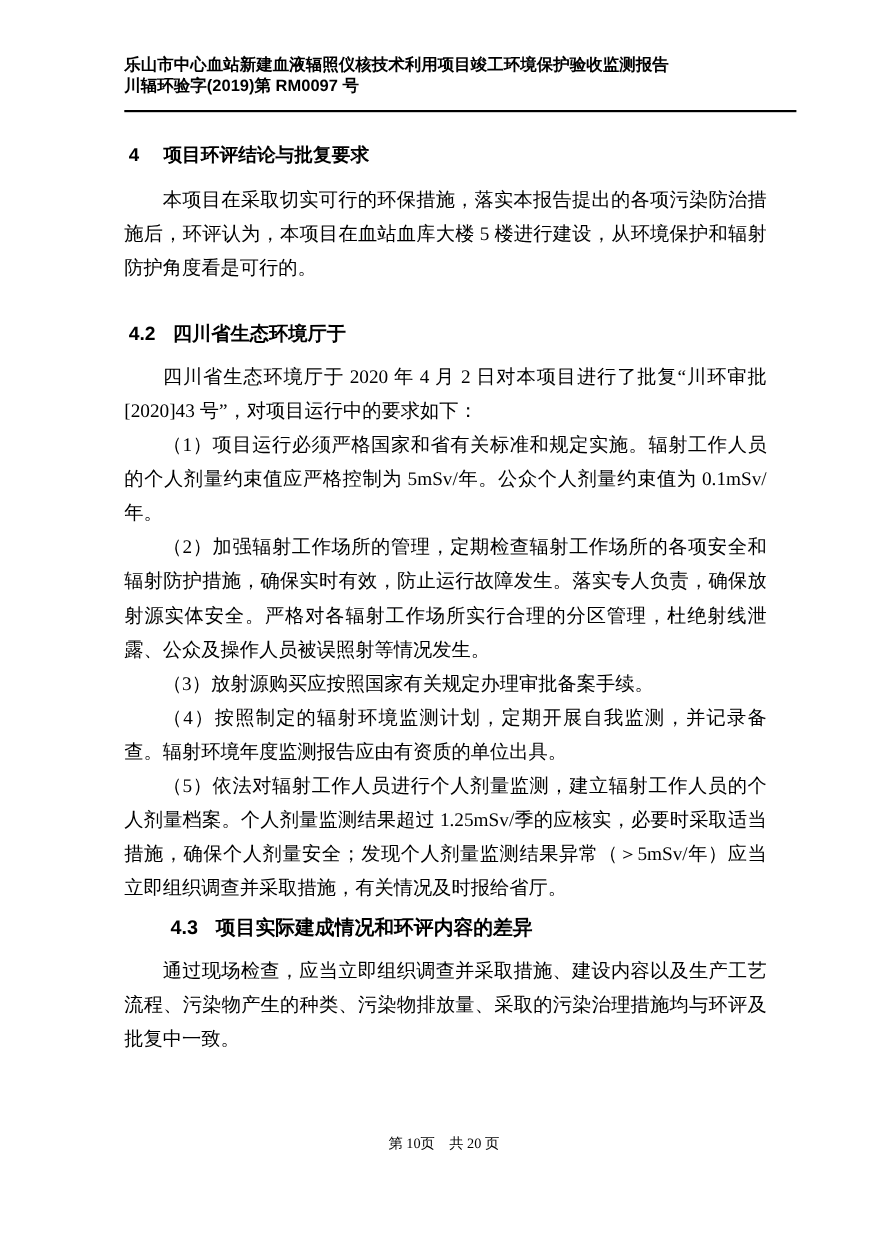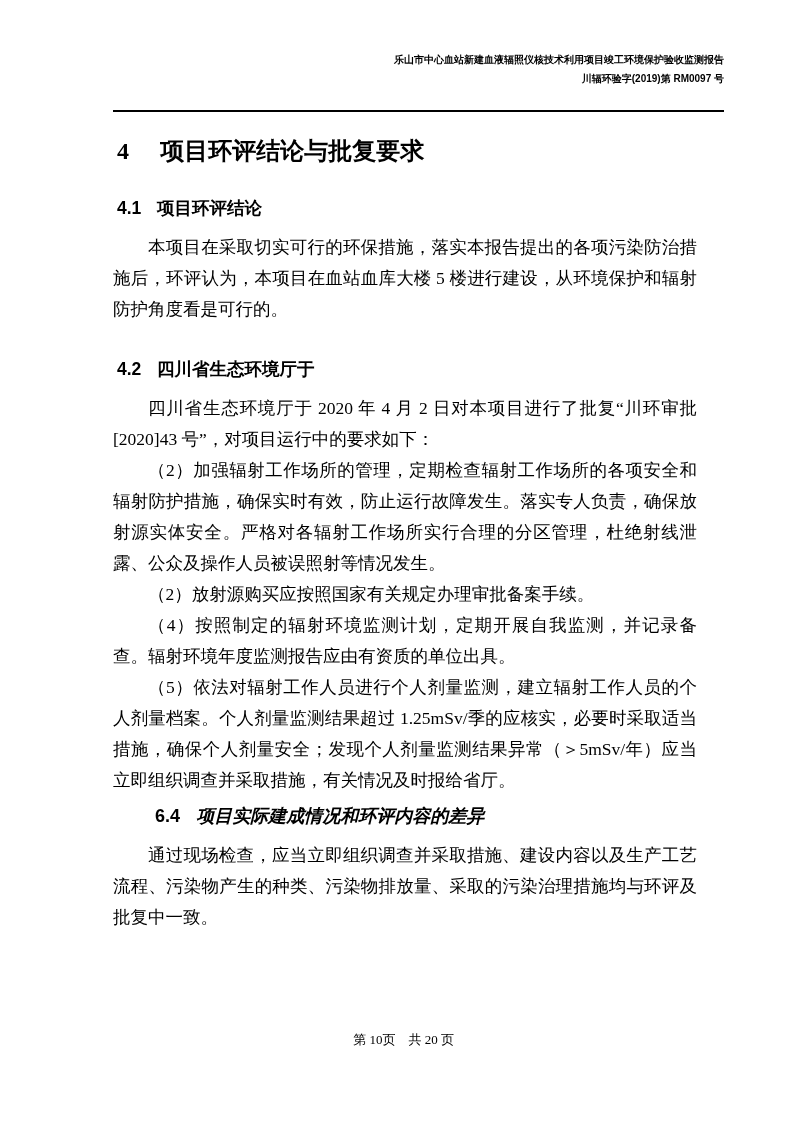--- a/index.html
+++ b/index.html
@@ -14,59 +14,59 @@
     margin: 0 auto;
     background: #ffffff;
     color: #000000;
     font-family: "Liberation Serif", "DejaVu Serif", serif;
     box-sizing: border-box;
     overflow: hidden;
   }
   
   .header {
     margin: 50px 70px 0 113px;
-    text-align: right;
+    text-align: left;
     font-family: "Liberation Sans", "DejaVu Sans", sans-serif;
     font-weight: bold;
-    font-size: 10px;
+    font-size: 15px;
     line-height: 19px;
     border-bottom: 2px solid #000000;
-    padding-bottom: 22px;
+    padding-bottom: 12px;
   }
   
   .content {
     margin: 0 97px 0 113px;
     font-size: 17.5px;
     line-height: 31px;
     text-align: justify;
   }
   h1.chapter {
-    font-family: Liberation Serif, serif;
+    font-family: Liberation Sans, sans-serif;
     font-weight: bold;
-    font-size: 24px;
+    font-size: 17px;
     line-height: 26px;
     margin: 26px 0 0 4px;
   }
   h1.chapter .gap { margin-left: 1.3em; }
   h2.section {
     font-family: "Liberation Sans", "DejaVu Sans", sans-serif;
     font-weight: bold;
     font-size: 17.5px;
     line-height: 24px;
     margin: 32px 0 0 4px;
   }
   h2.section .gap { margin-left: 0.9em; }
   h2.section-indented {
     font-family: "Liberation Sans", "DejaVu Sans", sans-serif;
     font-weight: bold;
     font-size: 18px;
     line-height: 24px;
     margin: 8px 0 0 42px;
   }
-  h2.section-indented .gap { margin-left: 0.9em; font-style: italic; }
+  h2.section-indented .gap { margin-left: 0.9em; }
   p.para {
     margin: 12px 0 0 0;
     text-indent: 2em;
   }
   p.item {
     margin: 0;
     text-indent: 2em;
   }
   
   .footer {
@@ -87,34 +87,34 @@
 
   <div class="header">
     <div>乐山市中心血站新建血液辐照仪核技术利用项目竣工环境保护验收监测报告</div>
     <div>川辐环验字(2019)第 RM0097 号</div>
   </div>
 
   <div class="content">
 
     <h1 class="chapter"><span>4</span><span class="gap">项目环评结论与批复要求</span></h1>
 
-    <h2 class="section"><span>4.1</span><span class="gap">项目环评结论</span></h2>
 
     <p class="para">本项目在采取切实可行的环保措施，落实本报告提出的各项污染防治措施后，环评认为，本项目在血站血库大楼 5 楼进行建设，从环境保护和辐射防护角度看是可行的。</p>
 
     <h2 class="section"><span>4.2</span><span class="gap">四川省生态环境厅于</span></h2>
 
     <p class="para">四川省生态环境厅于 2020 年 4 月 2 日对本项目进行了批复“川环审批[2020]43 号”，对项目运行中的要求如下：</p>
 
+    <p class="item">（1）项目运行必须严格国家和省有关标准和规定实施。辐射工作人员的个人剂量约束值应严格控制为 5mSv/年。公众个人剂量约束值为 0.1mSv/年。</p>
     <p class="item">（2）加强辐射工作场所的管理，定期检查辐射工作场所的各项安全和辐射防护措施，确保实时有效，防止运行故障发生。落实专人负责，确保放射源实体安全。严格对各辐射工作场所实行合理的分区管理，杜绝射线泄露、公众及操作人员被误照射等情况发生。</p>
-    <p class="item">（2）放射源购买应按照国家有关规定办理审批备案手续。</p>
+    <p class="item">（3）放射源购买应按照国家有关规定办理审批备案手续。</p>
     <p class="item">（4）按照制定的辐射环境监测计划，定期开展自我监测，并记录备查。辐射环境年度监测报告应由有资质的单位出具。</p>
     <p class="item">（5）依法对辐射工作人员进行个人剂量监测，建立辐射工作人员的个人剂量档案。个人剂量监测结果超过 1.25mSv/季的应核实，必要时采取适当措施，确保个人剂量安全；发现个人剂量监测结果异常（＞5mSv/年）应当立即组织调查并采取措施，有关情况及时报给省厅。</p>
 
-    <h2 class="section-indented"><span>6.4</span><span class="gap">项目实际建成情况和环评内容的差异</span></h2>
+    <h2 class="section-indented"><span>4.3</span><span class="gap">项目实际建成情况和环评内容的差异</span></h2>
 
     <p class="para">通过现场检查，应当立即组织调查并采取措施、建设内容以及生产工艺流程、污染物产生的种类、污染物排放量、采取的污染治理措施均与环评及批复中一致。</p>
 
   </div>
 
   <div class="footer">
     <span>第 10页　共 20 页</span>
   </div>
 
 </div>

